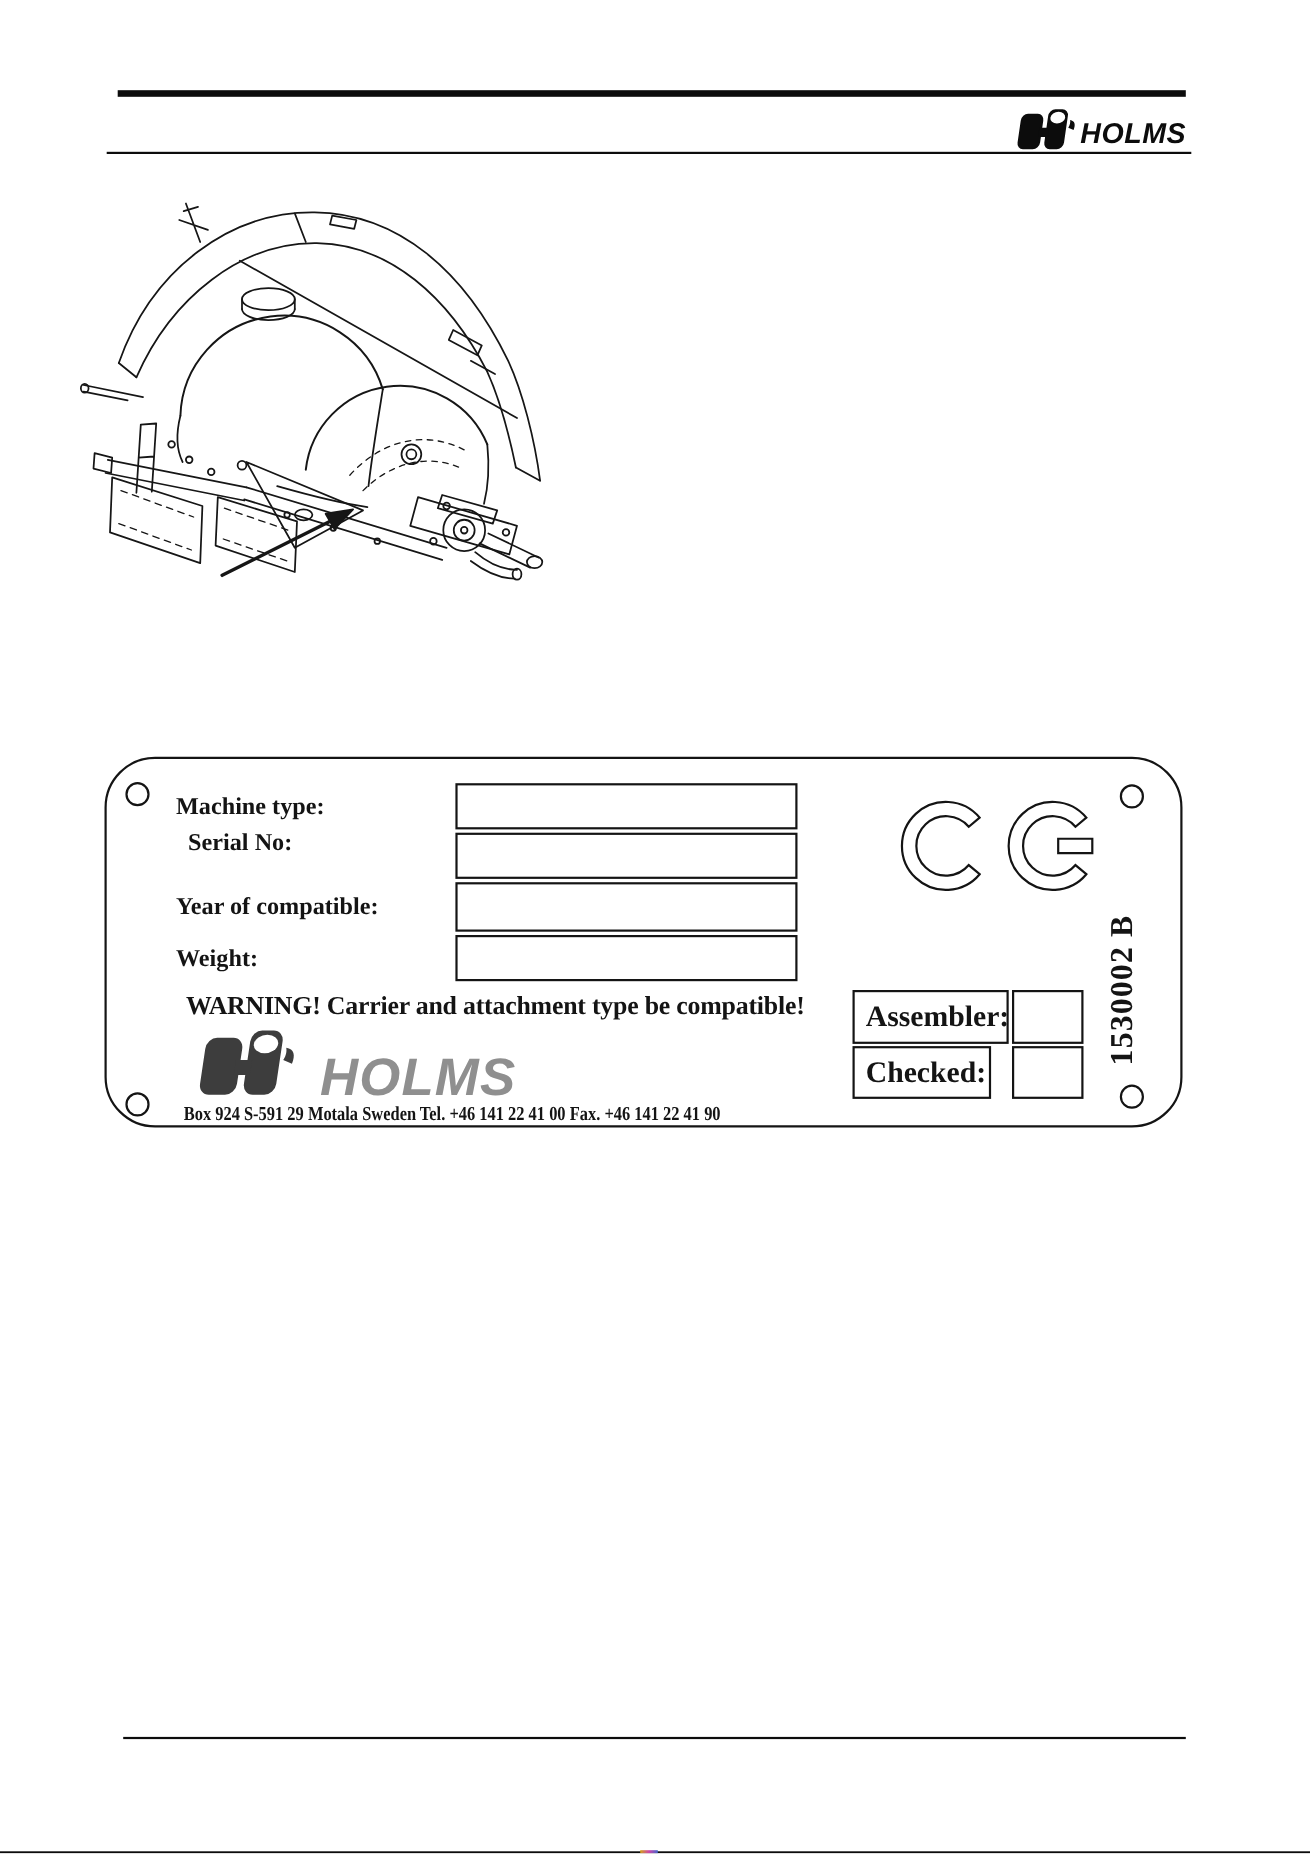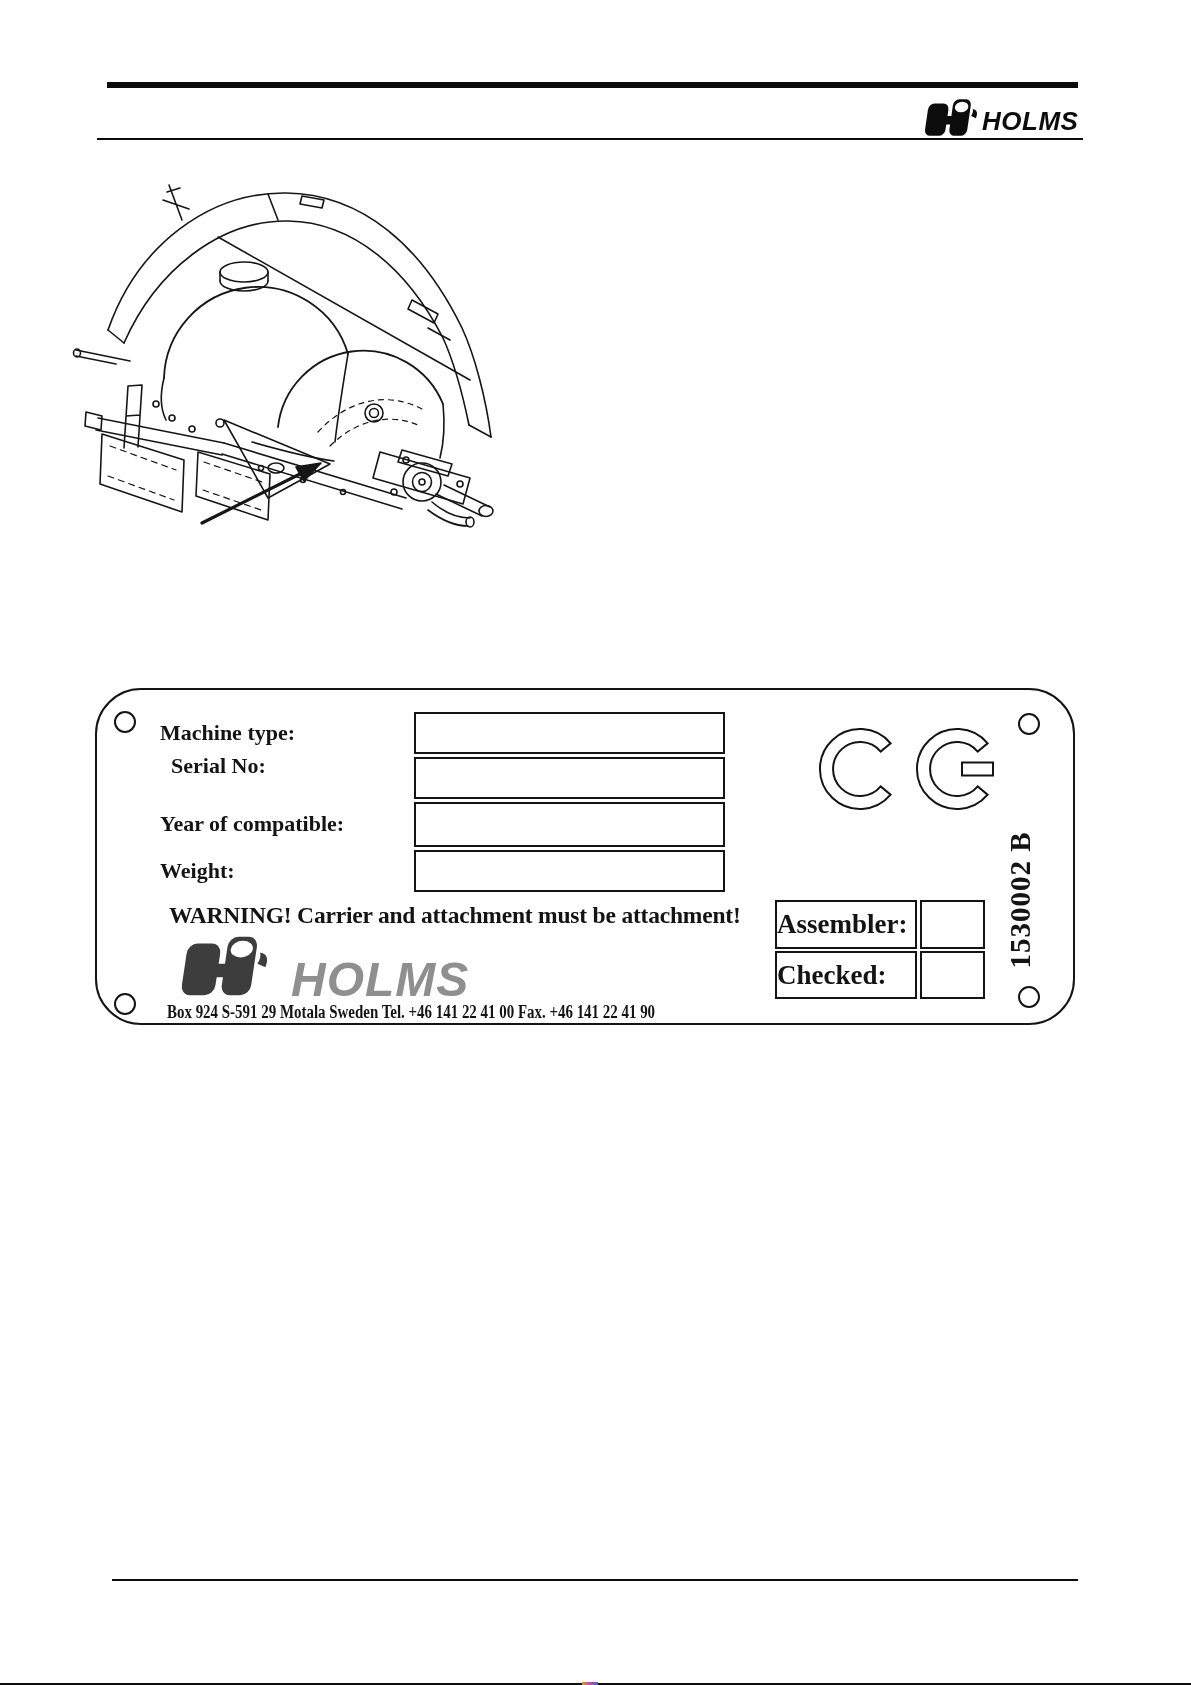--- a/index.html
+++ b/index.html
@@ -38,21 +38,21 @@
     color:#8f8f8f;letter-spacing:1px;white-space:nowrap;
   }
   .address-text{
     font-weight:bold;font-size:18px;white-space:nowrap;
     transform:scaleX(0.83);transform-origin:left center;letter-spacing:0px;
   }
   .signoff-box{
     border:2px solid #141414;box-sizing:border-box;background:#fff;
     font-weight:bold;font-size:27px;display:flex;align-items:center;
   }
-  .signoff-label{text-align:right;}
+  .signoff-label{padding-left:10px;text-align:right;}
   .part-number{
     font-weight:bold;font-size:29px;letter-spacing:1px;text-align:center;
     transform:rotate(-90deg);white-space:nowrap;line-height:36px;
   }
   svg{display:block;}
 </style>
 </head>
 <body>
 
 <div id="page">
@@ -161,21 +161,21 @@
     <div class="abs field-label" style="left:63px;top:26px;">Machine type:</div>
     <div class="abs field-label" style="left:63px;top:59px;margin-left:11px;">Serial No:</div>
     <div class="abs field-label" style="left:63px;top:117px;">Year of compatible:</div>
     <div class="abs field-label" style="left:63px;top:164px;">Weight:</div>
 
     <div class="abs field-box" style="top:22px;height:42px;"></div>
     <div class="abs field-box" style="top:67px;height:42px;"></div>
     <div class="abs field-box" style="top:112px;height:45px;"></div>
     <div class="abs field-box" style="top:160px;height:42px;"></div>
 
-    <div class="abs warning-text" style="left:72px;top:212px;">WARNING! Carrier and attachment must be attachment!</div>
+    <div class="abs warning-text" style="left:72px;top:212px;">WARNING! Carrier and attachment type be compatible!</div>
 
     <div class="abs" style="left:70px;top:240px;width:105px;height:72px;">
       <svg width="105" height="72" viewBox="0 0 100 64" preserveAspectRatio="none">
         <g transform="matrix(1,0,-0.16,1,10,0)" fill="#3d3d3d">
           <rect x="12" y="12" width="32" height="46" rx="9"></rect>
           <rect x="50" y="6" width="28" height="52" rx="9"></rect>
           <rect x="40" y="30" width="14" height="12"></rect>
           <ellipse cx="64" cy="17" rx="10.5" ry="7.5" fill="#ffffff"></ellipse>
           <path d="M 82,20 c 7,1 9,6 7,13 l -8,-3 c 2,-4 2,-7 1,-10 z"></path>
         </g>
@@ -192,21 +192,21 @@
           <path d="M 175.6,28.3 A 40,40 0 1 0 175.6,79.7 L 165.7,71.4 A 27,27 0 1 1 165.7,36.6 Z"></path>
           <path d="M 150,47.5 L 181,47.5 L 181,60.5 L 150,60.5 Z"></path>
         </g>
       </svg>
     </div>
 
     <div class="abs signoff-box" style="left:678px;top:210px;width:142px;height:49px;">
       <span class="signoff-label">Assembler:</span>
     </div>
     <div class="abs signoff-box" style="left:823px;top:210px;width:65px;height:49px;"></div>
-    <div class="abs signoff-box" style="left:678px;top:261px;width:142px;height:48px;">
+    <div class="abs signoff-box" style="left:678px;top:261px;width:126px;height:48px;">
       <span class="signoff-label">Checked:</span>
     </div>
     <div class="abs signoff-box" style="left:823px;top:261px;width:65px;height:48px;"></div>
 
     <div class="abs part-number" style="left:853px;top:192px;width:140px;height:36px;">1530002 B</div>
   </div>
 
   <div class="abs rule" style="left:112px;top:1579px;width:966px;height:2px;"></div>
 
   <div class="abs rule" style="left:0px;top:1683px;width:1191px;height:2px;"></div>

